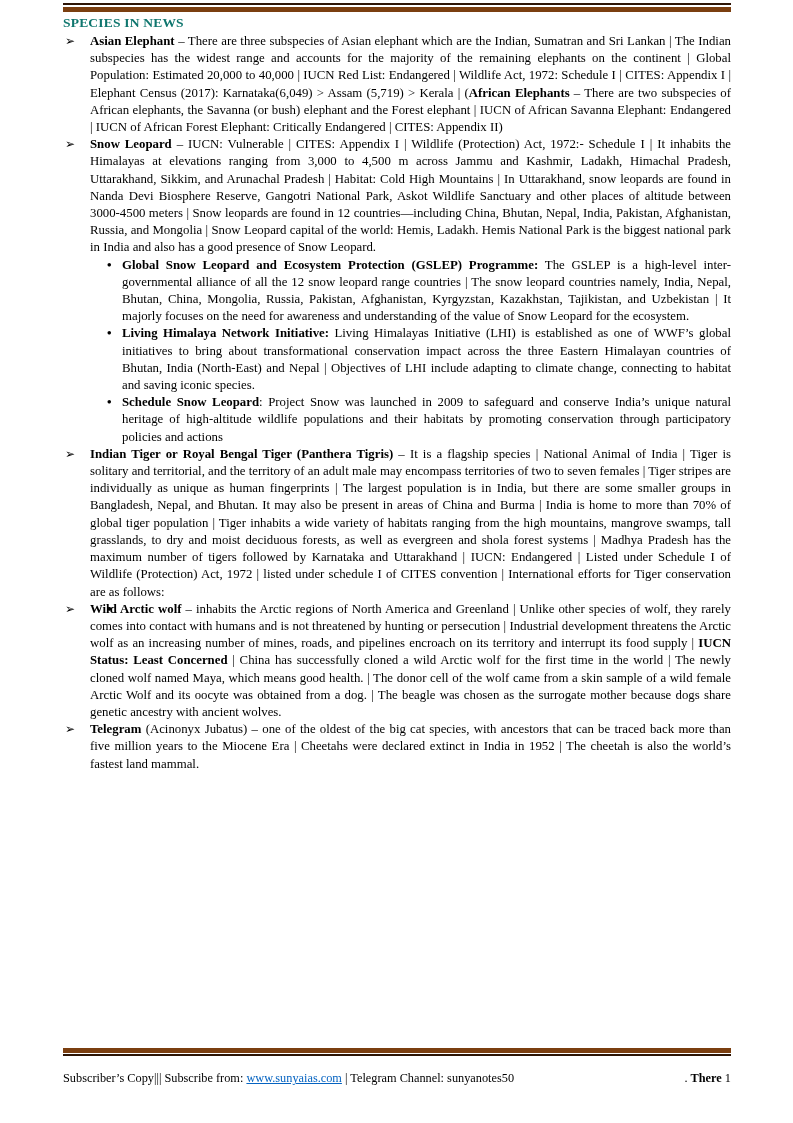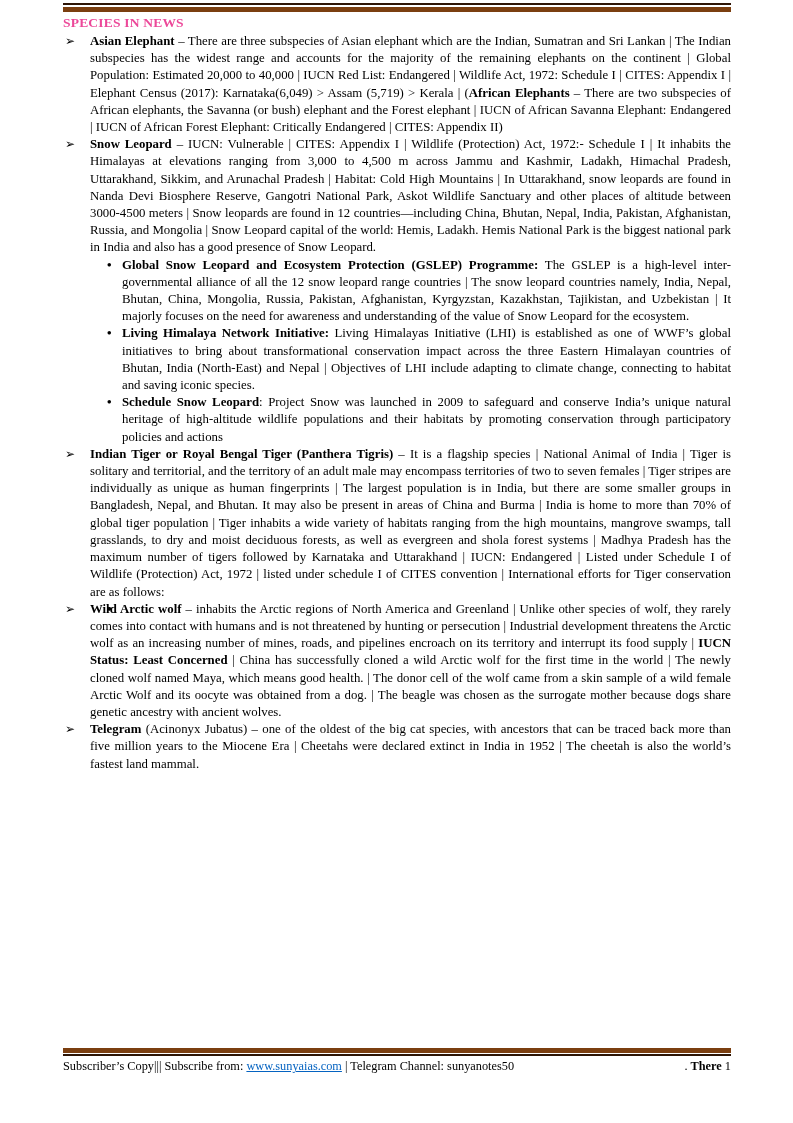--- a/index.html
+++ b/index.html
@@ -13,21 +13,21 @@
     font-size:22px; font-weight:bold; letter-spacing:0.4px;
   }
   .hrule { margin:3px 62px 0 63px; }
   .hrule-thin  { height:2px; background:#2e1505; }
   .hrule-gap   { height:2px; }
   .hrule-thick { height:5px; background:#7b3f10; }
 
   .content { margin:0 62px 0 63px; }
   .section-heading {
     margin:3px 0 2px 0; font-size:13.5px; font-weight:bold;
-    color:#ec4899; letter-spacing:0.2px;
+    color:#0f766e; letter-spacing:0.2px;
   }
   .item {
     position:relative; padding-left:27px; margin:0;
     text-align:justify; font-size:12.8px; line-height:17.2px;
   }
   .item > .marker {
     position:absolute; left:2px; top:0; font-size:12px;
   }
   .sub {
     position:relative; margin:0 0 0 37px; padding-left:22px;
@@ -37,21 +37,21 @@
     position:absolute; left:7px; top:-1px; font-weight:bold; font-size:13px;
   }
   .b { font-weight:bold; }
 
   .footer { position:absolute; left:63px; right:62px; top:1048px; }
   .frule-thick { height:5px; background:#7b3f10; }
   .frule-gap   { height:1px; }
   .frule-thin  { height:2px; background:#2e1505; }
   .footer-row {
     display:flex; justify-content:space-between; align-items:baseline;
-    padding-top:3px; font-size:12.3px;
+    padding-top:15px; font-size:12.3px;
   }
   .link { color:#0563c1; text-decoration:underline; cursor:pointer; }
 </style>
 </head>
 <body>
 
 <div class="page">
 
 
   <div class="hrule">

